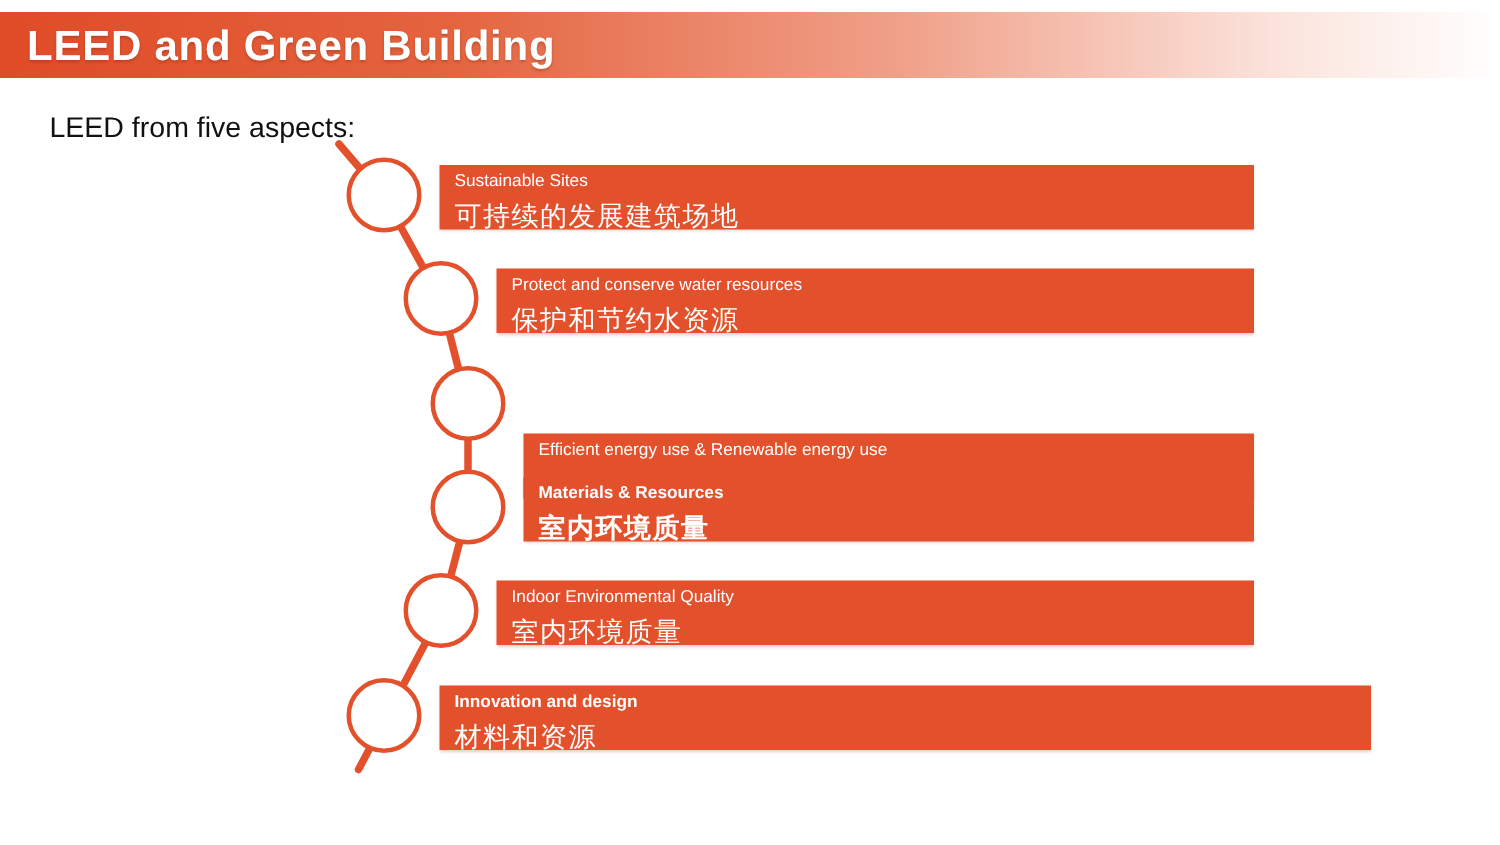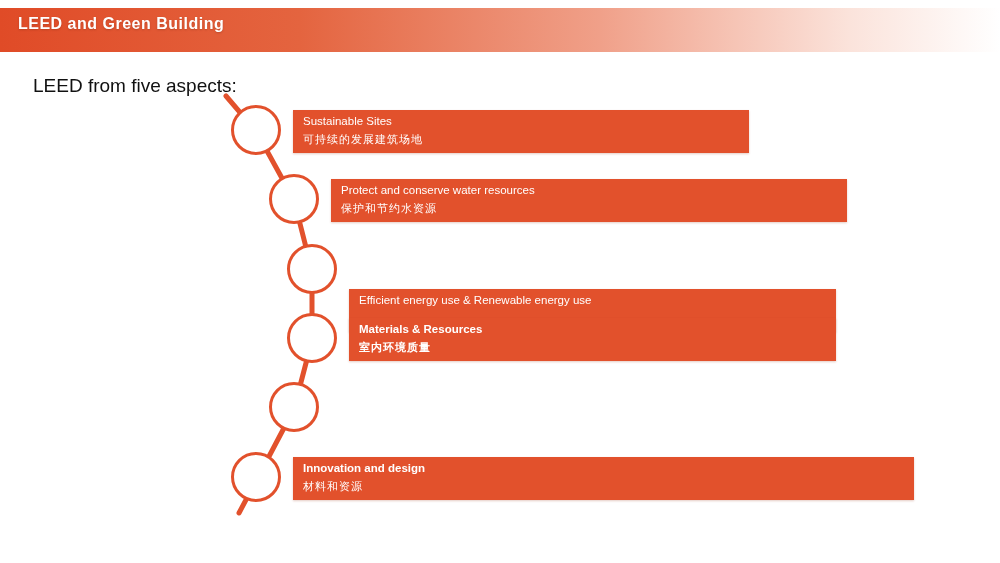--- a/index.html
+++ b/index.html
@@ -22,21 +22,21 @@
     top: 8px;
     left: 0;
     width: 100%;
     height: 44px;
     background: linear-gradient(90deg, #e04b27 0%, #e4643f 30%, #f0a089 60%, #fbe3db 85%, #ffffff 100%);
   }
   .header .title {
     position: absolute;
     left: 18px;
     top: 7px;
-    font-size: 16px;
+    font-size: 28px;
     font-weight: bold;
     color: #ffffff;
     letter-spacing: 0.5px;
     text-shadow: 0 1px 2px rgba(120,40,20,0.35);
   }
 
   .intro {
     position: absolute;
     left: 33px;
     top: 75px;
@@ -63,41 +63,41 @@
   .row.r4 { top: 387px; }
   .row.r5 { top: 457px; }
 
   .bar {
     position: absolute;
     top: 0;
     height: 43px;
     background: #e2512c;
     box-shadow: 0 1px 2px rgba(150,50,20,0.25);
   }
-  .r0 .bar { left: 293px; width: 456px; }
-  .r1 .bar { left: 331px; width: 505px; padding-left: 11px; }
+  .r0 .bar { left: 293px; width: 543px; }
+  .r1 .bar { left: 331px; width: 505px; }
   .r2 .bar { left: 349px; width: 487px; margin-top: 40px; }
   .r3 .bar { left: 349px; width: 487px; font-weight: bold; }
   .r4 .bar { left: 331px; width: 505px; }
   .r5 .bar { left: 293px; width: 621px; }
 
   .bar .en {
     position: absolute;
     left: 10px;
     top: 5px;
     font-size: 11.5px;
     color: #ffffff;
     white-space: nowrap;
   }
   .r5 .bar .en { font-weight: bold; }
   .bar .zh {
     position: absolute;
     left: 10px;
     top: 22px;
-    font-size: 11px;
+    font-size: 18px;
     color: #ffffff;
     font-family: "DejaVu Serif", "Liberation Serif", serif;
     white-space: nowrap;
     letter-spacing: 1px;
   }
 
   .node {
     position: absolute;
     width: 50px;
     height: 50px;
@@ -154,20 +154,24 @@
 
   <div class="row r3">
     <div class="bar">
       <div class="en">Materials &amp; Resources</div>
       <div class="zh">室内环境质量</div>
     </div>
     <div class="node"></div>
   </div>
 
   <div class="row r4">
+    <div class="bar">
+      <div class="en">Indoor Environmental Quality</div>
+      <div class="zh">室内环境质量</div>
+    </div>
     <div class="node"></div>
   </div>
 
   <div class="row r5">
     <div class="bar">
       <div class="en">Innovation and design</div>
       <div class="zh">材料和资源</div>
     </div>
     <div class="node"></div>
   </div>

